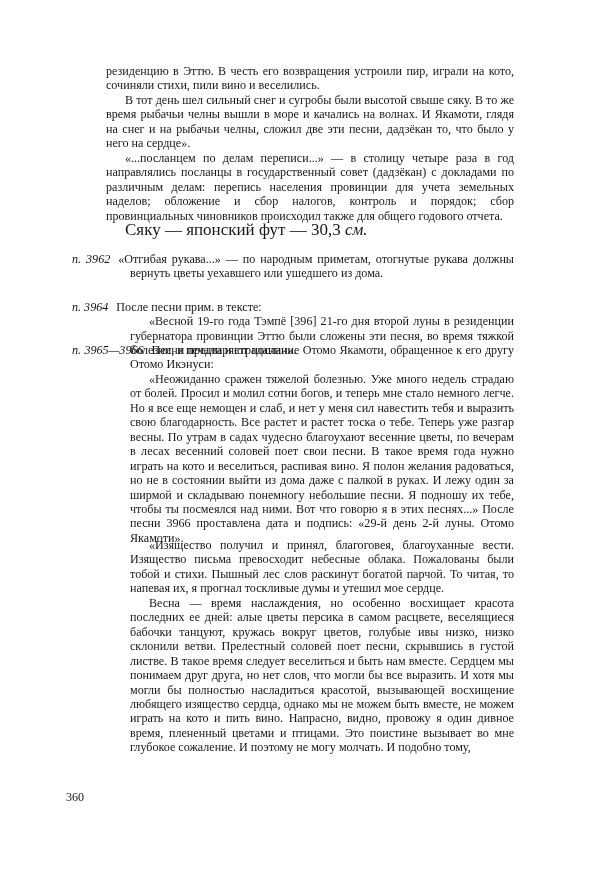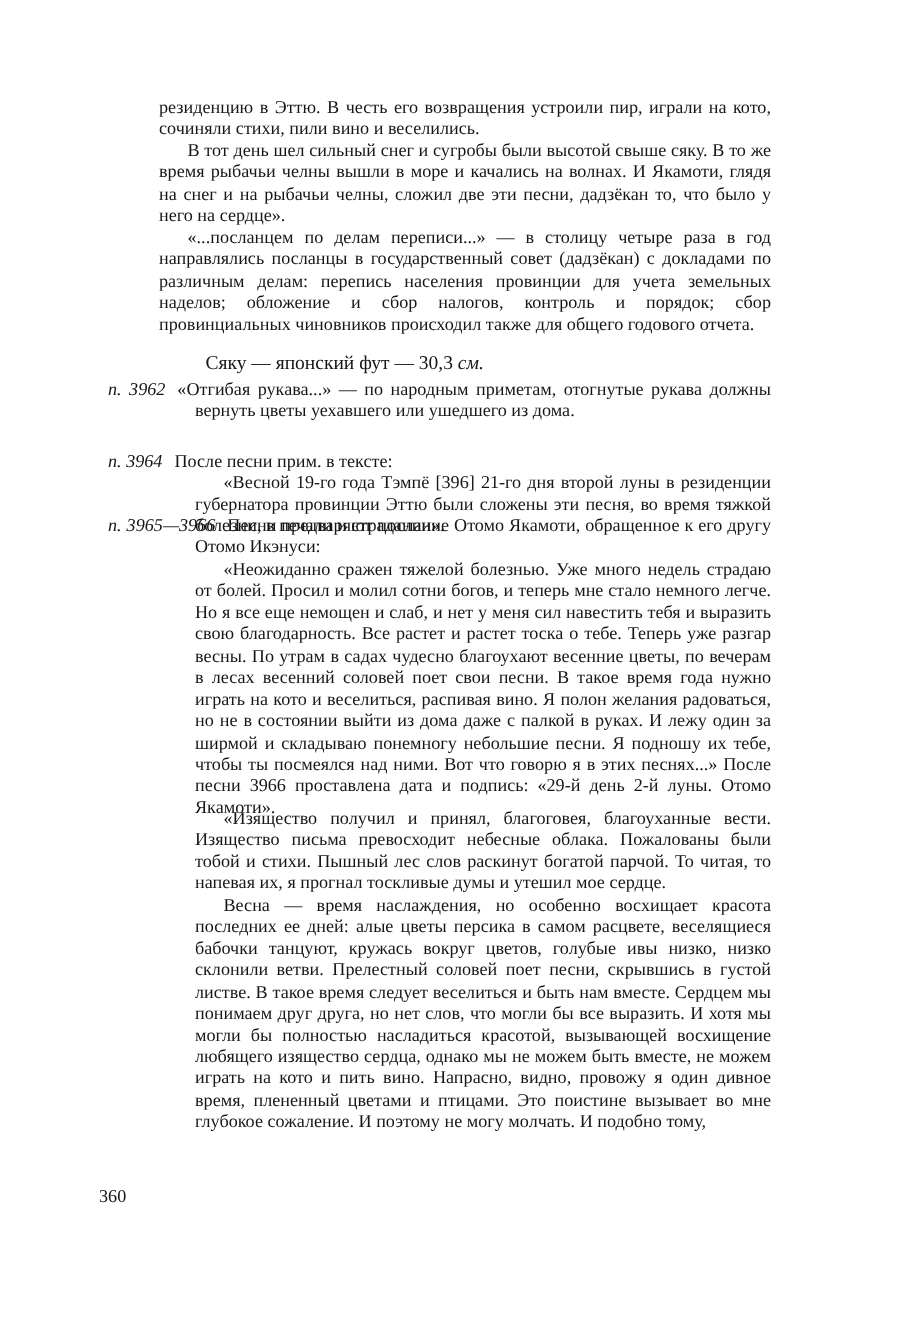--- a/index.html
+++ b/index.html
@@ -42,23 +42,23 @@
     line-height: 14.45px;
     text-indent: 19px;
     hyphens: manual;
   }
   p.body-par.no-indent {
     text-indent: 0;
   }
 
   
   p.gloss-line {
-    margin: 12px;
+    margin: 0;
     text-align: left;
-    font-size: 13px;
+    font-size: 17px;
     line-height: 14.45px;
     text-indent: 19px;
   }
   .ital { font-style: italic; }
 
   
   .entry {
     position: absolute;
     width: 450px;
     left: 0;

